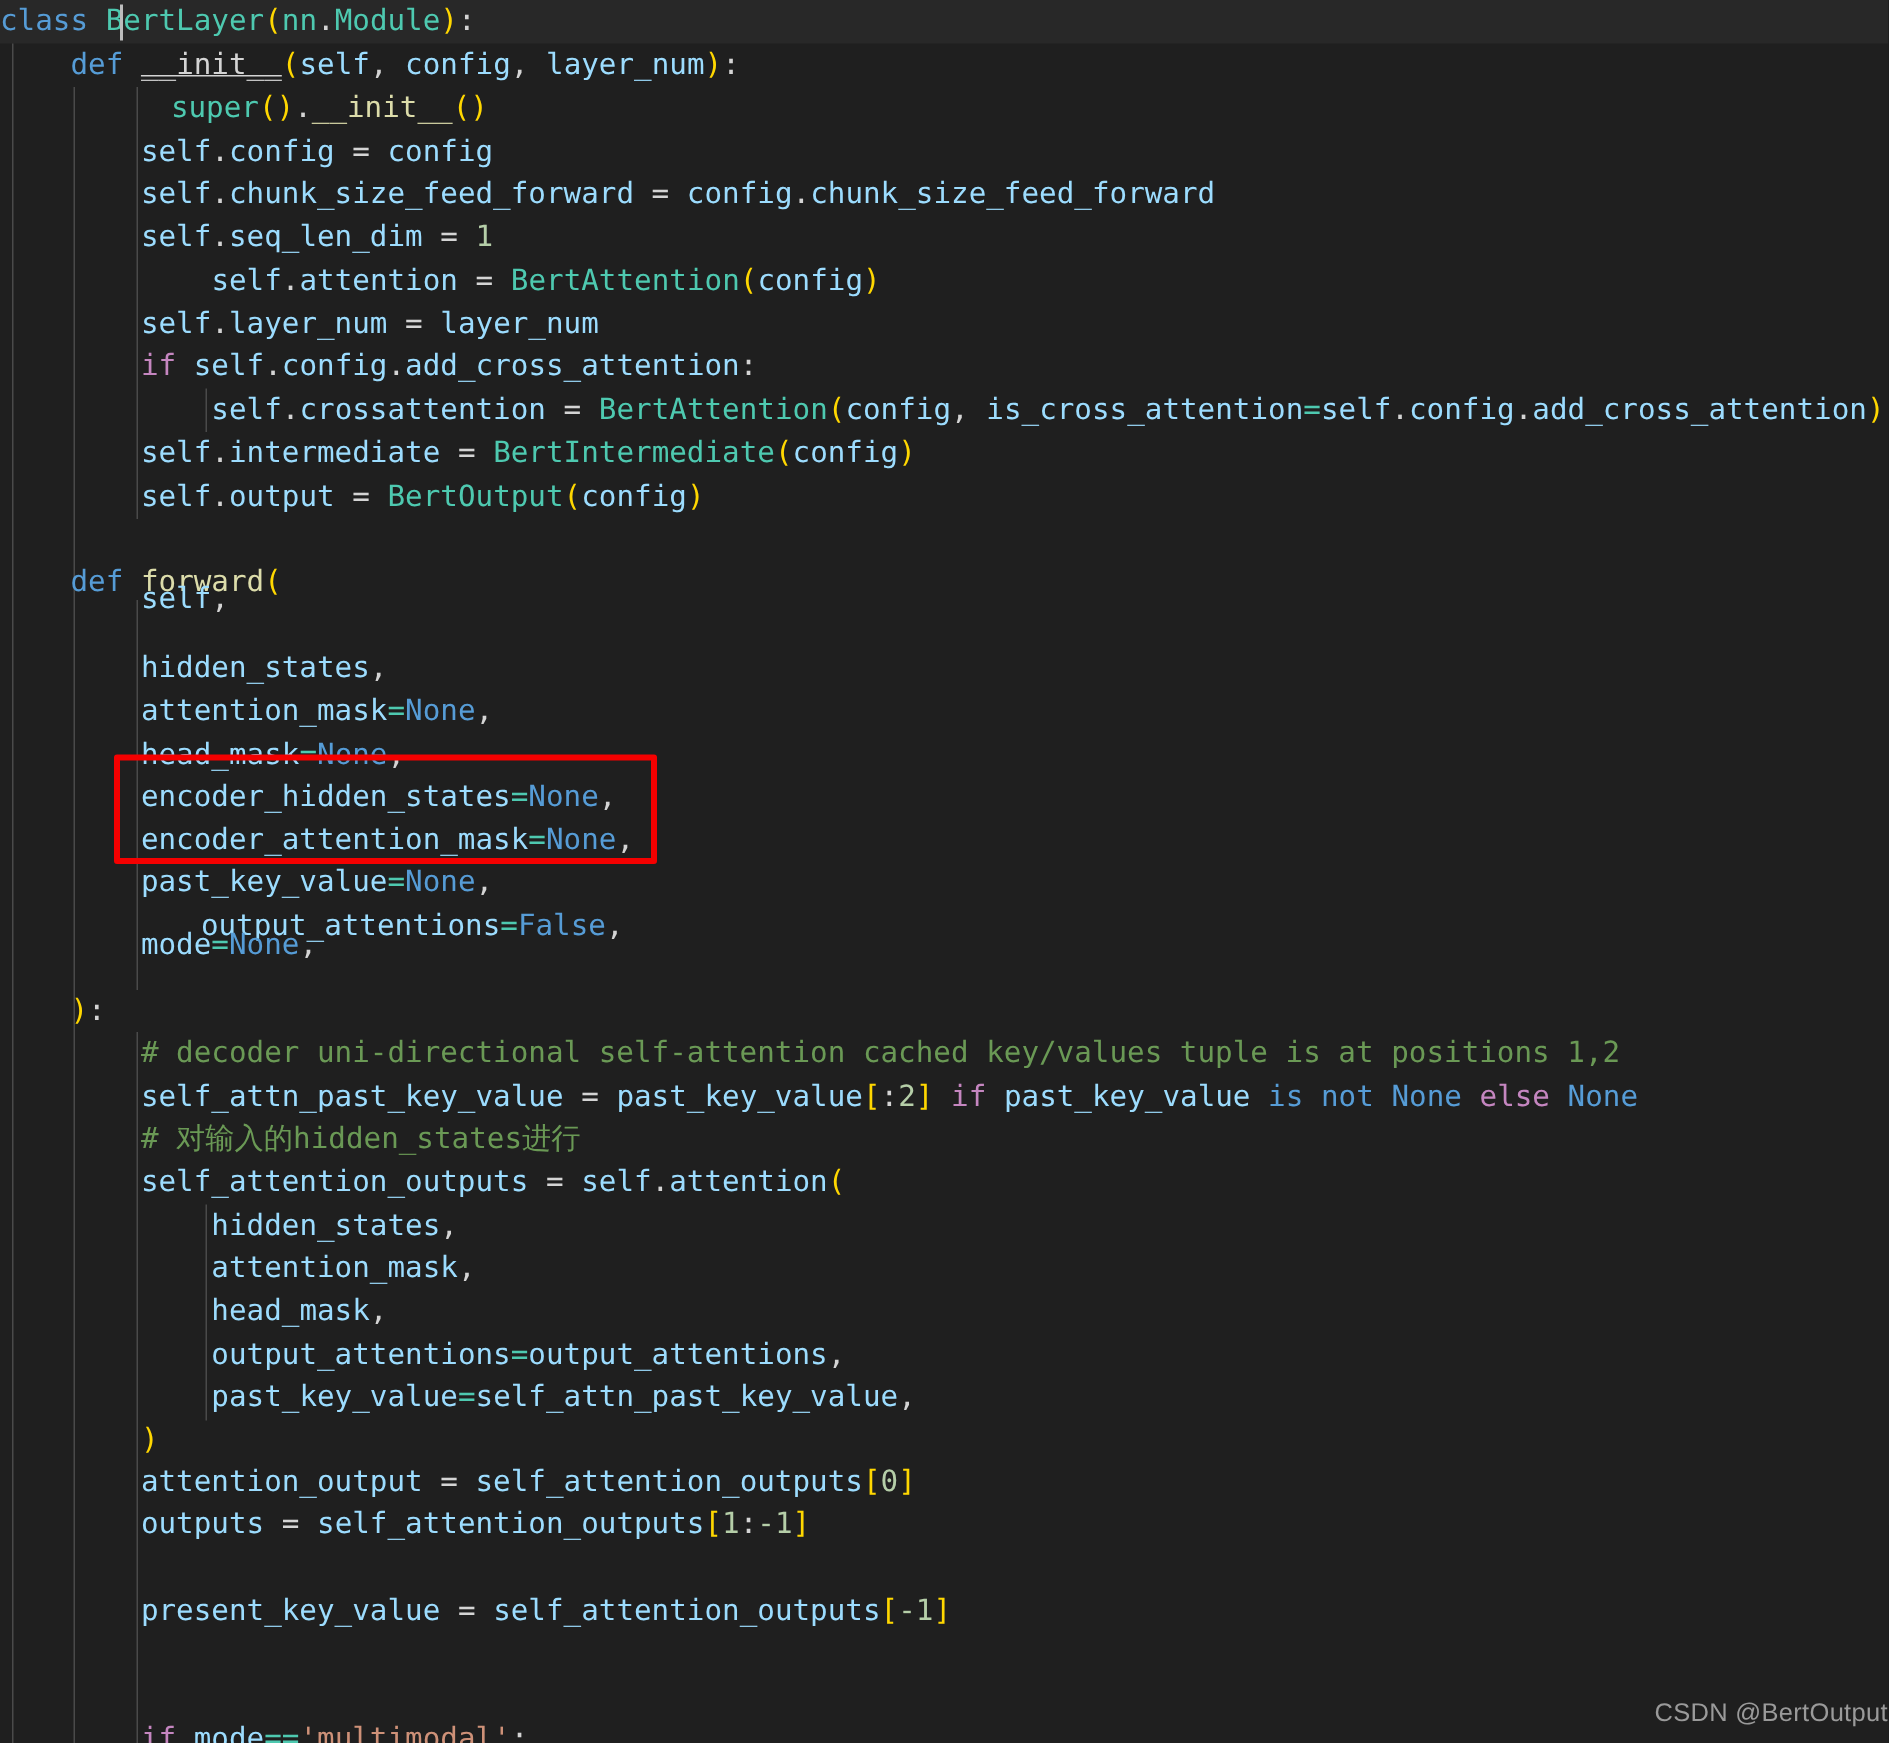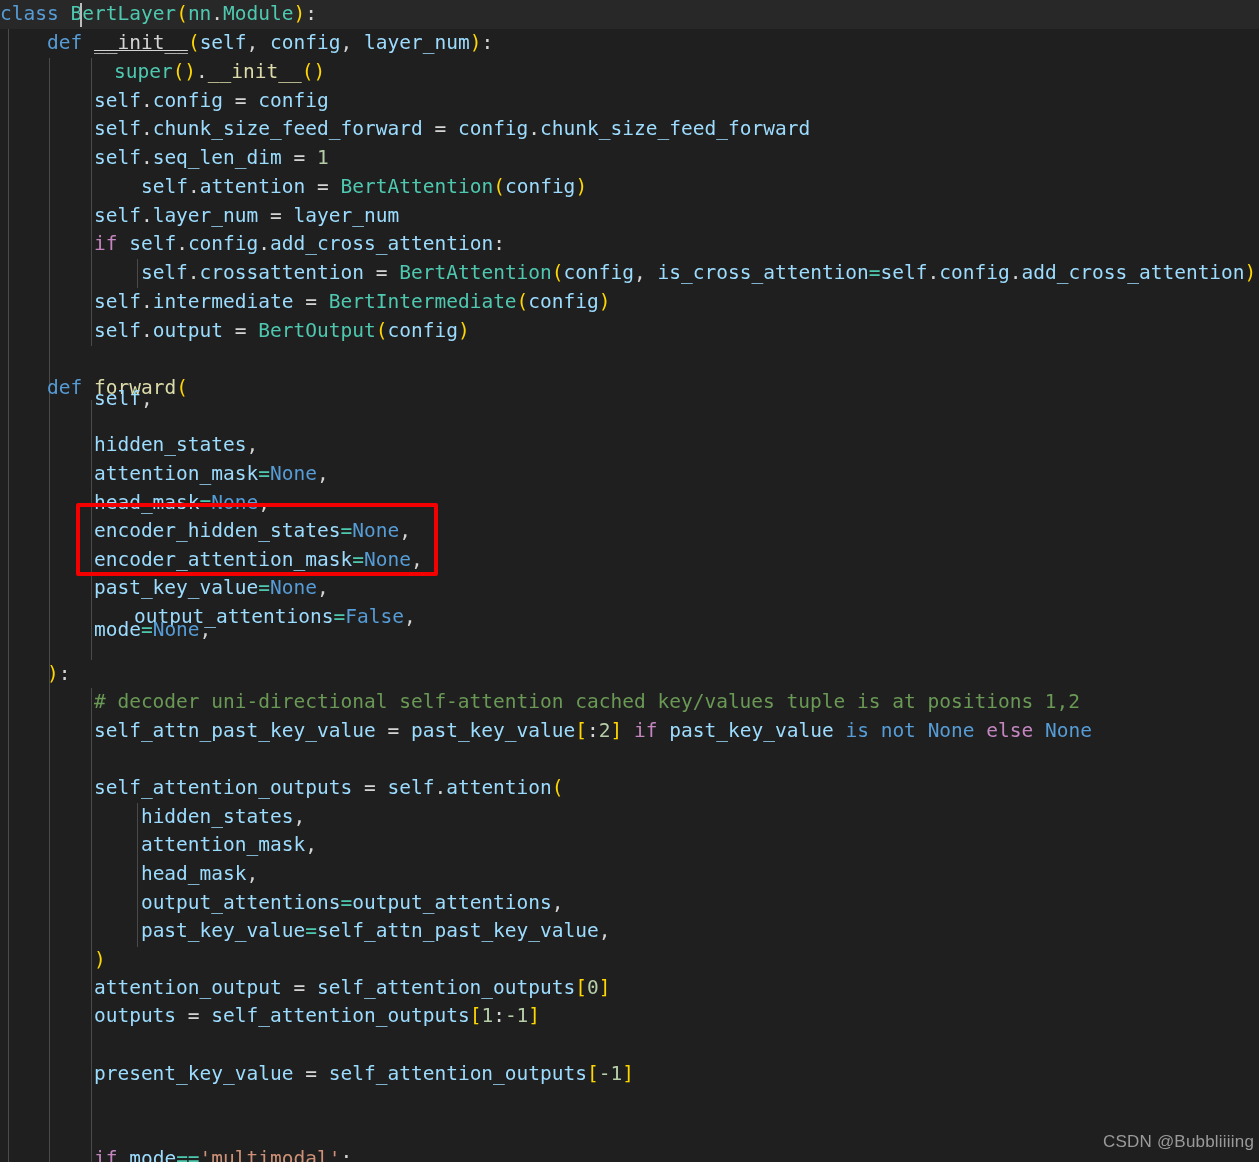--- a/index.html
+++ b/index.html
@@ -133,35 +133,36 @@
       <div class="line" style="top: 460px; height: 28.7px; line-height: 28.7px;"><span class="plain">        </span><span class="var">attention_mask</span><span class="opg">=</span><span class="const">None</span><span class="plain">,</span></div>
       <div class="line" style="top: 489px; height: 28.7px; line-height: 28.7px;"><span class="plain">        </span><span class="var">head_mask</span><span class="opg">=</span><span class="const">None</span><span class="plain">,</span></div>
       <div class="line" style="top: 517px; height: 28.7px; line-height: 28.7px;"><span class="plain">        </span><span class="var">encoder_hidden_states</span><span class="opg">=</span><span class="const">None</span><span class="plain">,</span></div>
       <div class="line" style="top: 546px; height: 28.7px; line-height: 28.7px;"><span class="plain">        </span><span class="var">encoder_attention_mask</span><span class="opg">=</span><span class="const">None</span><span class="plain">,</span></div>
       <div class="line" style="top: 574px; height: 28.7px; line-height: 28.7px;"><span class="plain">        </span><span class="var">past_key_value</span><span class="opg">=</span><span class="const">None</span><span class="plain">,</span></div>
       <div class="line" style="top: 603px; height: 28.7px; line-height: 28.7px; margin-left: 40px;"><span class="plain">        </span><span class="var">output_attentions</span><span class="opg">=</span><span class="const">False</span><span class="plain">,</span></div>
       <div class="line" style="top: 616px; height: 28.7px; line-height: 28.7px;"><span class="plain">        </span><span class="var">mode</span><span class="opg">=</span><span class="const">None</span><span class="plain">,</span></div>
       <div class="line" style="top: 660px; height: 28.7px; line-height: 28.7px;"><span class="plain">    </span><span class="bracket">)</span><span class="plain">:</span></div>
       <div class="line" style="top: 688px; height: 28.7px; line-height: 28.7px;"><span class="plain">        </span><span class="cmt"># decoder uni-directional self-attention cached key/values tuple is at positions 1,2</span></div>
       <div class="line" style="top: 717px; height: 28.7px; line-height: 28.7px;"><span class="plain">        </span><span class="var">self_attn_past_key_value</span><span class="plain"> = </span><span class="var">past_key_value</span><span class="bracket">[</span><span class="plain">:</span><span class="num">2</span><span class="bracket">]</span><span class="plain"> </span><span class="kw2">if</span><span class="plain"> </span><span class="var">past_key_value</span><span class="plain"> </span><span class="kw">is</span><span class="plain"> </span><span class="kw">not</span><span class="plain"> </span><span class="const">None</span><span class="plain"> </span><span class="kw2">else</span><span class="plain"> </span><span class="const">None</span></div>
+      <div class="line" style="top: 745px; height: 28.7px; line-height: 28.7px;"><span class="plain">        </span><span class="cmt"># 对输入的hidden_states进行</span></div>
       <div class="line" style="top: 774px; height: 28.7px; line-height: 28.7px;"><span class="plain">        </span><span class="var">self_attention_outputs</span><span class="plain"> = </span><span class="var">self</span><span class="plain">.</span><span class="var">attention</span><span class="bracket">(</span></div>
       <div class="line" style="top: 803px; height: 28.7px; line-height: 28.7px;"><span class="plain">            </span><span class="var">hidden_states</span><span class="plain">,</span></div>
       <div class="line" style="top: 831px; height: 28.7px; line-height: 28.7px;"><span class="plain">            </span><span class="var">attention_mask</span><span class="plain">,</span></div>
       <div class="line" style="top: 860px; height: 28.7px; line-height: 28.7px;"><span class="plain">            </span><span class="var">head_mask</span><span class="plain">,</span></div>
       <div class="line" style="top: 889px; height: 28.7px; line-height: 28.7px;"><span class="plain">            </span><span class="var">output_attentions</span><span class="opg">=</span><span class="var">output_attentions</span><span class="plain">,</span></div>
       <div class="line" style="top: 917px; height: 28.7px; line-height: 28.7px;"><span class="plain">            </span><span class="var">past_key_value</span><span class="opg">=</span><span class="var">self_attn_past_key_value</span><span class="plain">,</span></div>
       <div class="line" style="top: 946px; height: 28.7px; line-height: 28.7px;"><span class="plain">        </span><span class="bracket">)</span></div>
       <div class="line" style="top: 974px; height: 28.7px; line-height: 28.7px;"><span class="plain">        </span><span class="var">attention_output</span><span class="plain"> = </span><span class="var">self_attention_outputs</span><span class="bracket">[</span><span class="num">0</span><span class="bracket">]</span></div>
       <div class="line" style="top: 1003px; height: 28.7px; line-height: 28.7px;"></div>
       <div class="line" style="top: 990px; height: 28.7px; line-height: 28.7px; margin-top: 12px;"><span class="plain">        </span><span class="var">outputs</span><span class="plain"> = </span><span class="var">self_attention_outputs</span><span class="bracket">[</span><span class="num">1</span><span class="plain">:</span><span class="num">-1</span><span class="bracket">]</span></div>
       <div class="line" style="top: 1060px; height: 28.7px; line-height: 28.7px;"><span class="plain">        </span><span class="var">present_key_value</span><span class="plain"> = </span><span class="var">self_attention_outputs</span><span class="bracket">[</span><span class="num">-1</span><span class="bracket">]</span></div>
       <div class="line" style="top: 1088px; height: 28.7px; line-height: 28.7px;"></div>
       <div class="line" style="top: 1117px; height: 28.7px; line-height: 28.7px;"><span class="plain">        </span></div>
       <div class="line" style="top: 1145px; height: 28.7px; line-height: 28.7px;"><span class="plain">        </span><span class="kw2">if</span><span class="plain"> </span><span class="var">mode</span><span class="opg">==</span><span class="str">'multimodal'</span><span class="plain">:</span></div>
     </div>
 
   <div class="caret" id="caret" style="left: 80px; top: 3px; width: 2px; height: 24px;"></div>
 
   <div class="redbox" id="redbox" style="left: 76px; top: 503px; width: 362px; height: 73px; border-color: rgb(245, 0, 0);"></div>
 
-  <div class="watermark" id="watermark" style="left: 1103px; top: 1132px;">CSDN @Bubbliiiing</div>
+  <div class="watermark" id="watermark" style="left: 1103px; top: 1132px;">CSDN @BertOutput</div>
 
 </div>
 
 </body></html>

